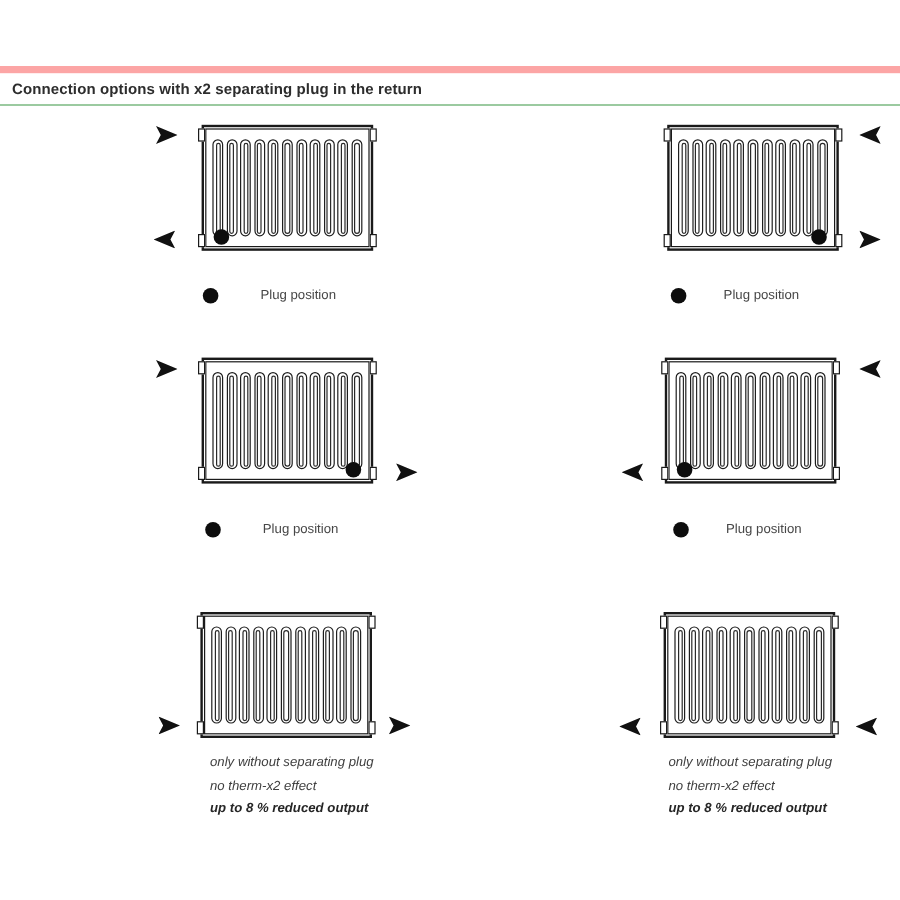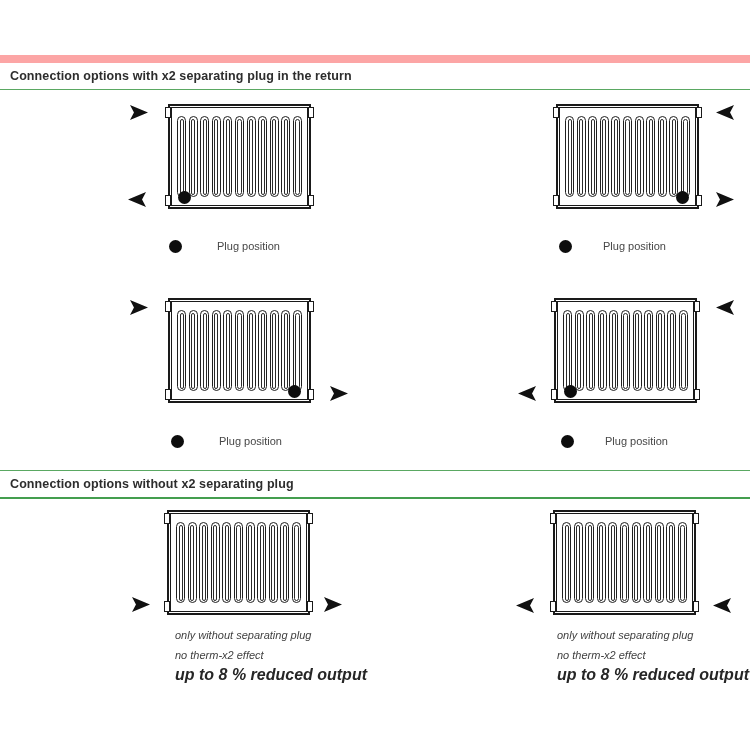--- a/index.html
+++ b/index.html
@@ -3,21 +3,21 @@
 <meta charset="utf-8">
 <style>
   html,body{margin:0;padding:0;background:#fff;}
   body{font-family:"Liberation Sans", sans-serif;}
   #stage{position:relative;width:750px;height:750px;background:#ffffff;overflow:hidden;}
 
   
   .sec-header{position:absolute;left:0;right:0;background:#fff;
     color:#2d2d2d;font-size:12.5px;font-weight:bold;letter-spacing:.1px;}
   .sec-header .txt{padding:6px 10px 6px 10px;display:block;}
-  #sec1{top:55px;border-top:8px solid #fca5a5;border-bottom:1px solid #5aa862;}
+  #sec1{top:55px;border-top:6px solid #fca5a5;border-bottom:1px solid #5aa862;}
   #sec2{top:470px;border-top:1px solid #5aa862;border-bottom:2px solid #449e4f;}
 
   
   .radiator{position:absolute;width:143px;height:105px;border:2px solid #1a1a1a;
     background:#fff;box-sizing:border-box;}
   .rad-inner{position:absolute;inset:1px;border:1px solid #1a1a1a;}
   .fins{position:absolute;left:7px;right:7px;top:10px;bottom:10px;
     display:flex;gap:2.5px;}
   .fin{flex:1;border:1px solid #1f1f1f;border-radius:5px;position:relative;background:#fff;}
   .fin::after{content:"";position:absolute;inset:1.5px;border:1px solid #2a2a2a;border-radius:4px;}
@@ -31,21 +31,21 @@
   .arr{position:absolute;width:18px;height:15px;background:#111;}
   .arr.r{clip-path:polygon(0% 0%,100% 50%,0% 100%,22% 50%);}
   .arr.l{clip-path:polygon(100% 0%,0% 50%,100% 100%,78% 50%);}
 
   
   .cap-dot{position:absolute;width:13px;height:13px;border-radius:50%;background:#0d0d0d;}
   .cap-label{position:absolute;font-size:11px;color:#474747;}
 
   
   .notes{position:absolute;font-size:11px;color:#3f3f3f;line-height:19.5px;font-style:italic;}
-  .notes .bold{font-weight:bold;font-size:16px;color:#262626;}
+  .notes .bold{font-weight:bold;font-size:11px;color:#262626;}
 </style>
 </head>
 <body>
 
 <div id="stage">
 
   <div class="sec-header" id="sec1">
     <span class="txt">Connection options with x2 separating plug in the return</span>
   </div>
 
@@ -148,23 +148,20 @@
     <span class="tab br"></span>
     <span class="plug pl"></span>
   </div>
   <div class="arr l" style="left:518px;top:386px;"></div>
 
   <span class="cap-dot" style="left:171px;top:435px;"></span>
   <span class="cap-label" style="left:219px;top:435px;">Plug position</span>
   <span class="cap-dot" style="left:561px;top:435px;"></span>
   <span class="cap-label" style="left:605px;top:435px;">Plug position</span>
 
-  <div class="sec-header" id="sec2">
-    <span class="txt">Connection options without x2 separating plug</span>
-  </div>
 
   <div class="radiator" style="left:167px;top:510px;">
     <div class="rad-inner"></div>
     <div class="fins">
       <i class="fin"></i>
         <i class="fin"></i>
         <i class="fin"></i>
         <i class="fin"></i>
         <i class="fin"></i>
         <i class="fin"></i>

